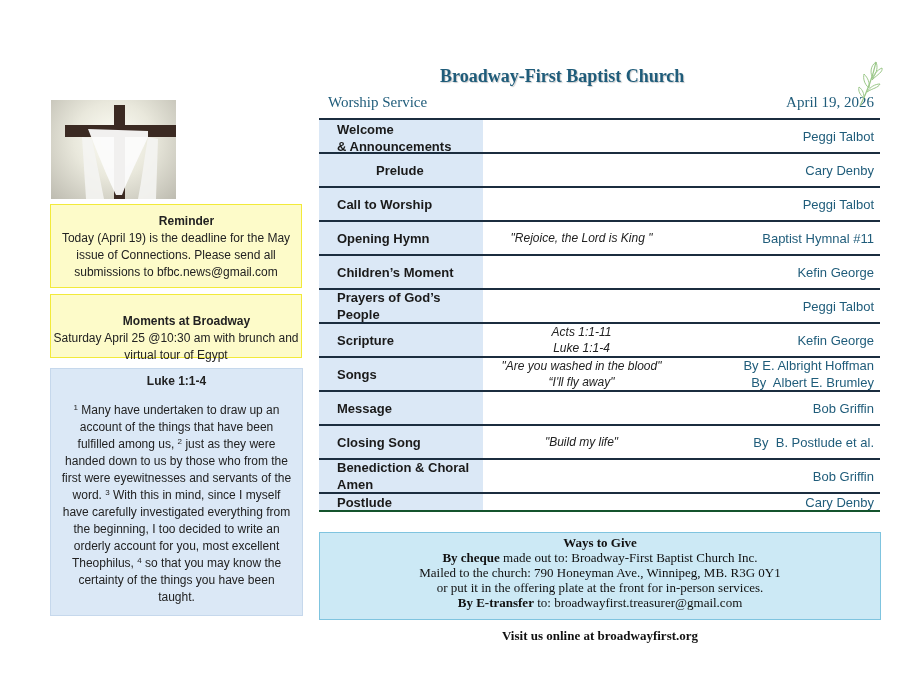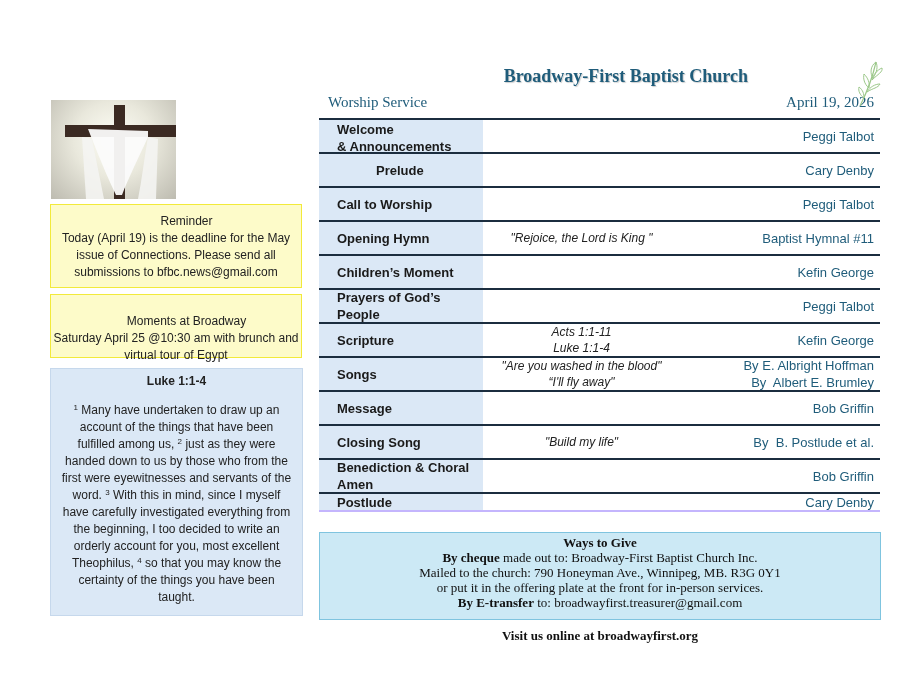--- a/index.html
+++ b/index.html
@@ -1,39 +1,39 @@
 <!DOCTYPE html>
 <html><head>
 <meta charset="utf-8">
 <style>
   html, body { margin: 0; padding: 0; }
   body { width: 918px; height: 692px; background: #ffffff; position: relative; overflow: hidden; font-family: "Liberation Sans", sans-serif; }
 
-  .church-title { position: absolute; left: 428px; top: 66px; width: 320px; text-align: right; font-family: "Liberation Serif", serif; font-size: 18px; font-weight: bold; color: #1f5c7a; text-shadow: 1px 1px 1px rgba(0,0,0,0.2); }
+  .church-title { position: absolute; left: 440px; top: 66px; width: 320px; text-align: left; font-family: "Liberation Serif", serif; font-size: 18px; font-weight: bold; color: #1f5c7a; text-shadow: 1px 1px 1px rgba(0,0,0,0.2); }
   .service-label { position: absolute; left: 328px; top: 94px; font-family: "Liberation Serif", serif; font-size: 15px; color: #1f5c7a; }
   .service-date { position: absolute; right: 44px; top: 94px; font-family: "Liberation Serif", serif; font-size: 15px; color: #1f5c7a; }
   .leaf { position: absolute; left: 856px; top: 58px; width: 28px; height: 50px; }
 
   .cross-photo { position: absolute; left: 51px; top: 100px; width: 125px; height: 99px; background: radial-gradient(ellipse at 50% 40%, #fefef6 0%, #e9e8dc 45%, #bdbbb0 100%); overflow: hidden; }
   .cross-v { position: absolute; left: 63px; top: 5px; width: 11px; height: 94px; background: #3b2a22; }
   .cross-h { position: absolute; left: 14px; top: 25px; width: 111px; height: 12px; background: #3b2a22; }
   .cloth { position: absolute; left: 27px; top: 29px; width: 83px; height: 70px; }
 
   .note-box { position: absolute; left: 50px; width: 252px; background: #fdfbc9; border: 1px solid #f2ea3a; text-align: center; font-size: 12px; color: #222; line-height: 17px; box-sizing: border-box; }
-  .note-box .ttl { font-weight: normal; margin-left: 21px; }
+  .note-box .ttl { font-weight: bold; margin-left: 21px; }
   .reminder { top: 204px; height: 84px; padding-top: 8px; }
   .moments { top: 294px; height: 64px; padding-top: 18px; }
 
   .scripture-box { position: absolute; left: 50px; top: 368px; width: 253px; height: 248px; background: #dbe8f6; border: 1px solid #c6d8ec; box-sizing: border-box; text-align: center; font-size: 12px; color: #222; line-height: 17px; padding: 4px 10px 0 10px; }
   .scripture-box .ttl { font-weight: bold; margin-bottom: 12px; }
   .scripture-box sup { font-size: 8px; vertical-align: 4px; line-height: 0; }
 
   .program { position: absolute; left: 319px; top: 118px; width: 561px; }
   .row { position: relative; display: flex; height: 34px; border-top: 2px solid #1b2d3f; box-sizing: border-box; }
-  .row:last-child { border-bottom: 2px solid #c4b5fd; height: 20px; }
+  .row:last-child { border-bottom: 2px solid #14532d; height: 20px; }
   .cell-label { width: 164px; background: #dbe8f6; font-weight: bold; font-size: 13px; color: #1a1a1a; line-height: 17px; padding-left: 18px; box-sizing: border-box; display: flex; align-items: center; }
   .cell-mid { flex: 1; font-style: italic; font-size: 12px; color: #222; text-align: center; line-height: 16px; display: flex; flex-direction: column; justify-content: center; align-items: center; padding-right: 40px; }
   .cell-right { width: 160px; text-align: right; font-size: 13px; color: #1f5c7a; line-height: 17px; padding-right: 6px; box-sizing: border-box; display: flex; flex-direction: column; justify-content: center; align-items: flex-end; }
   .row.first .cell-label { align-items: flex-start; padding-top: 1px; }
 
   .give-box { position: absolute; left: 319px; top: 532px; width: 562px; height: 88px; background: #cce9f5; border: 1px solid #7fc4df; box-sizing: border-box; text-align: center; font-family: "Liberation Serif", serif; font-size: 13px; line-height: 15px; color: #111; padding-top: 2px; }
   .give-box b { font-weight: bold; }
   .visit { position: absolute; left: 319px; top: 628px; width: 562px; text-align: center; font-family: "Liberation Serif", serif; font-weight: bold; font-size: 13px; color: #111; }
 </style>
 </head>

